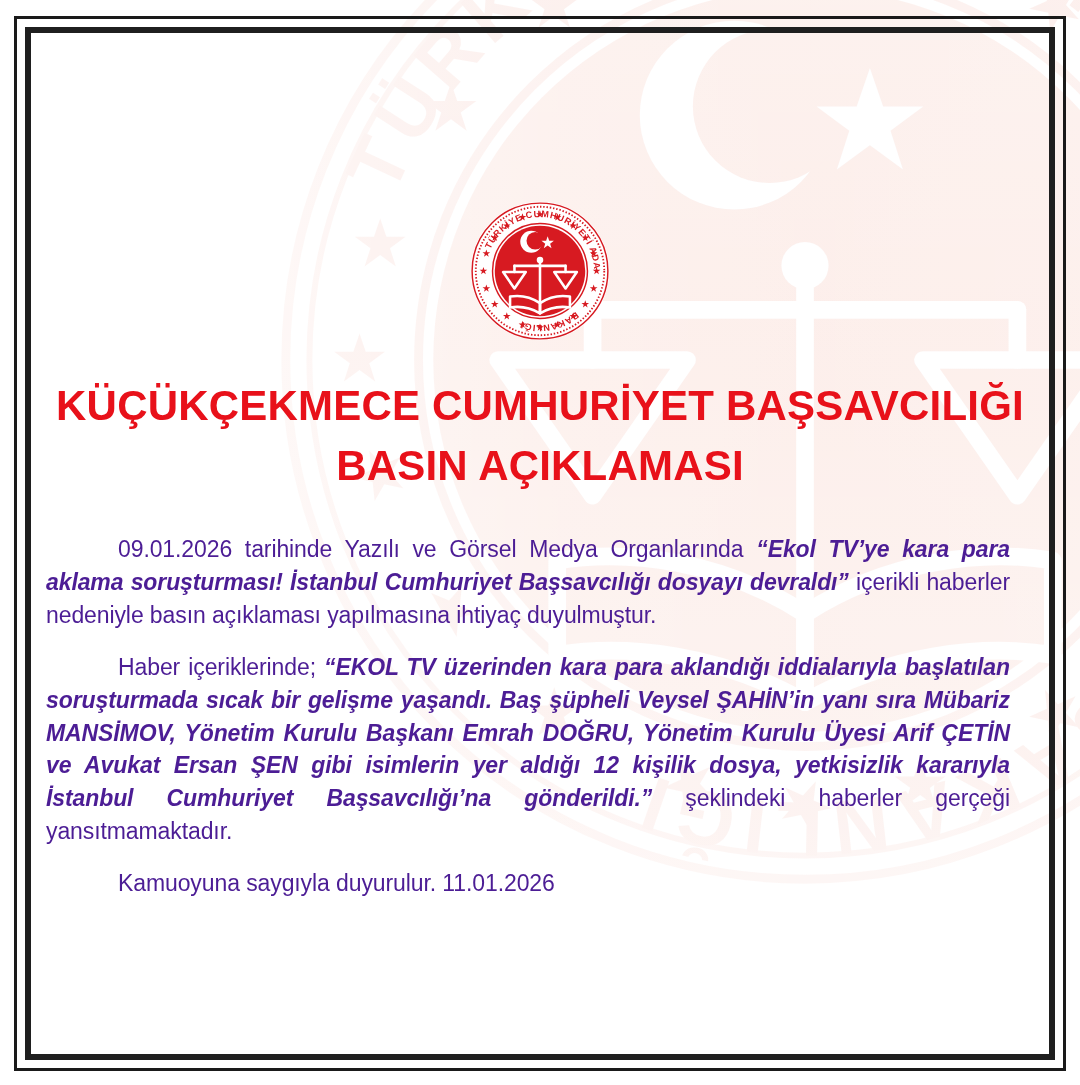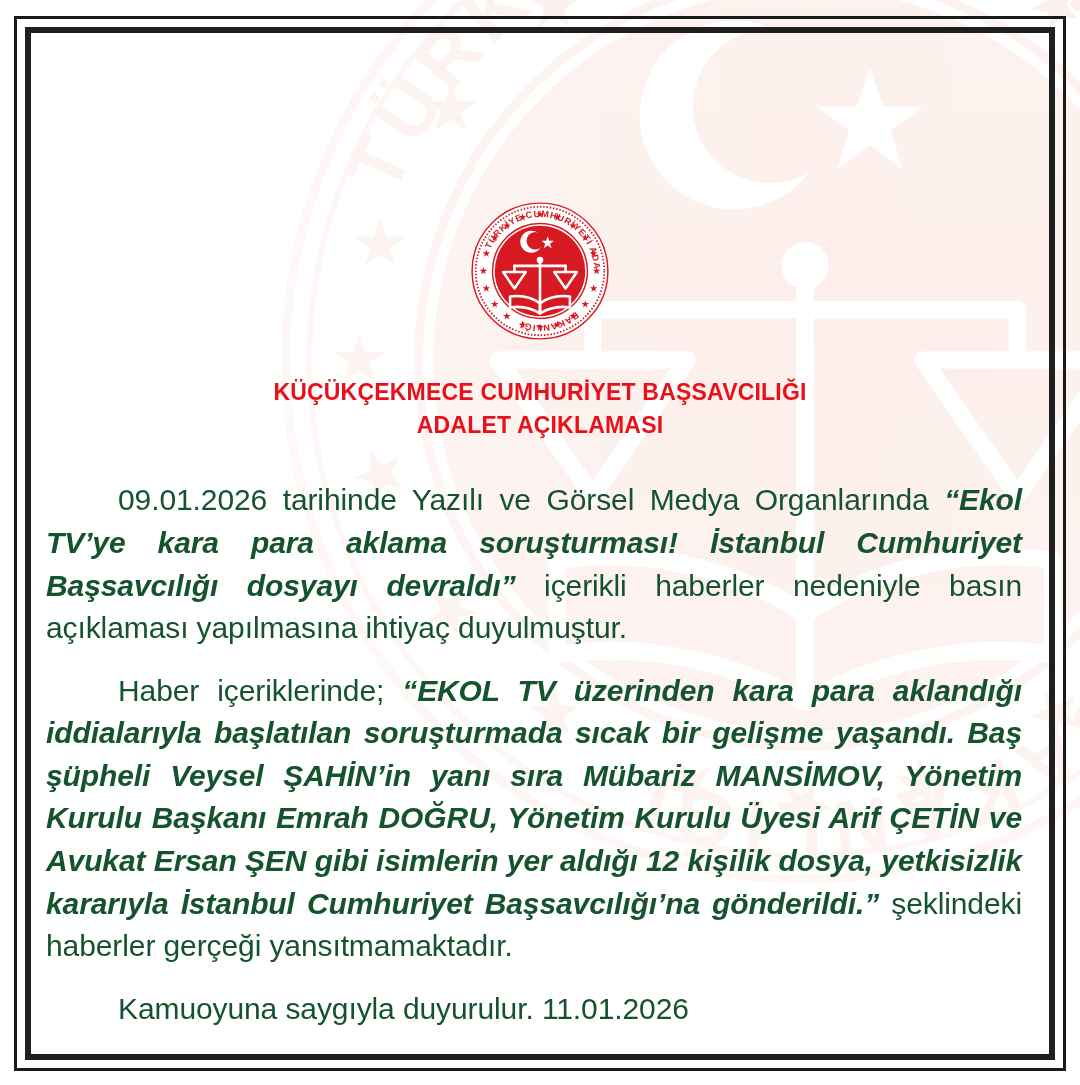--- a/index.html
+++ b/index.html
@@ -101,36 +101,36 @@
   }
   .emblem svg { display: block; width: 100%; height: 100%; }
 
   .title-block {
     text-align: center;
     margin-top: 28px;
   }
   .title-line {
     color: #e8111a;
     font-weight: bold;
-    font-size: 23px;
+    font-size: 42px;
     letter-spacing: 0.2px;
     line-height: 1.42;
     white-space: nowrap;
   }
 
   .body-block {
     margin-top: 38px;
     padding: 0 18px 0 6px;
   }
 
   p.para {
-    margin: 0 0 20px 0;
-    font-size: 30px;
+    margin: 0 12px 20px 0;
+    font-size: 23px;
     line-height: 1.42;
-    color: #14532d;
+    color: #4c1d95;
     text-align: justify;
     text-indent: 72px;
     letter-spacing: -0.1px;
   }
   p.para.last {
     text-align: left;
     text-indent: 72px;
     margin-bottom: 0;
   }
   .q {
@@ -287,21 +287,21 @@
             <path d="M 200,288 C 173,270 142,266 118,270 L 118,300 C 142,296 173,300 200,316 Z"></path>
             <path d="M 200,288 C 227,270 258,266 282,270 L 282,300 C 258,296 227,300 200,316 Z"></path>
           </g>
           <line x1="200" y1="288" x2="200" y2="316" stroke="#ffffff" stroke-width="6"></line>
         </svg>
       </div>
     </div>
 
     <div class="title-block">
       <div class="title-line">KÜÇÜKÇEKMECE CUMHURİYET BAŞSAVCILIĞI</div>
-      <div class="title-line">ADALET AÇIKLAMASI</div>
+      <div class="title-line">BASIN AÇIKLAMASI</div>
     </div>
 
     <div class="body-block">
       <p class="para">09.01.2026 tarihinde Yazılı ve Görsel Medya Organlarında <span class="q">“Ekol TV’ye kara para aklama soruşturması! İstanbul Cumhuriyet Başsavcılığı dosyayı devraldı”</span> içerikli haberler nedeniyle basın açıklaması yapılmasına ihtiyaç duyulmuştur.</p>
       <p class="para">Haber içeriklerinde; <span class="q">“EKOL TV üzerinden kara para aklandığı iddialarıyla başlatılan soruşturmada sıcak bir gelişme yaşandı. Baş şüpheli Veysel ŞAHİN’in yanı sıra Mübariz MANSİMOV, Yönetim Kurulu Başkanı Emrah DOĞRU, Yönetim Kurulu Üyesi Arif ÇETİN ve Avukat Ersan ŞEN gibi isimlerin yer aldığı 12 kişilik dosya, yetkisizlik kararıyla İstanbul Cumhuriyet Başsavcılığı’na gönderildi.”</span> şeklindeki haberler gerçeği yansıtmamaktadır.</p>
       <p class="para last">Kamuoyuna saygıyla duyurulur. 11.01.2026</p>
     </div>
 
   </div>
 </div>

